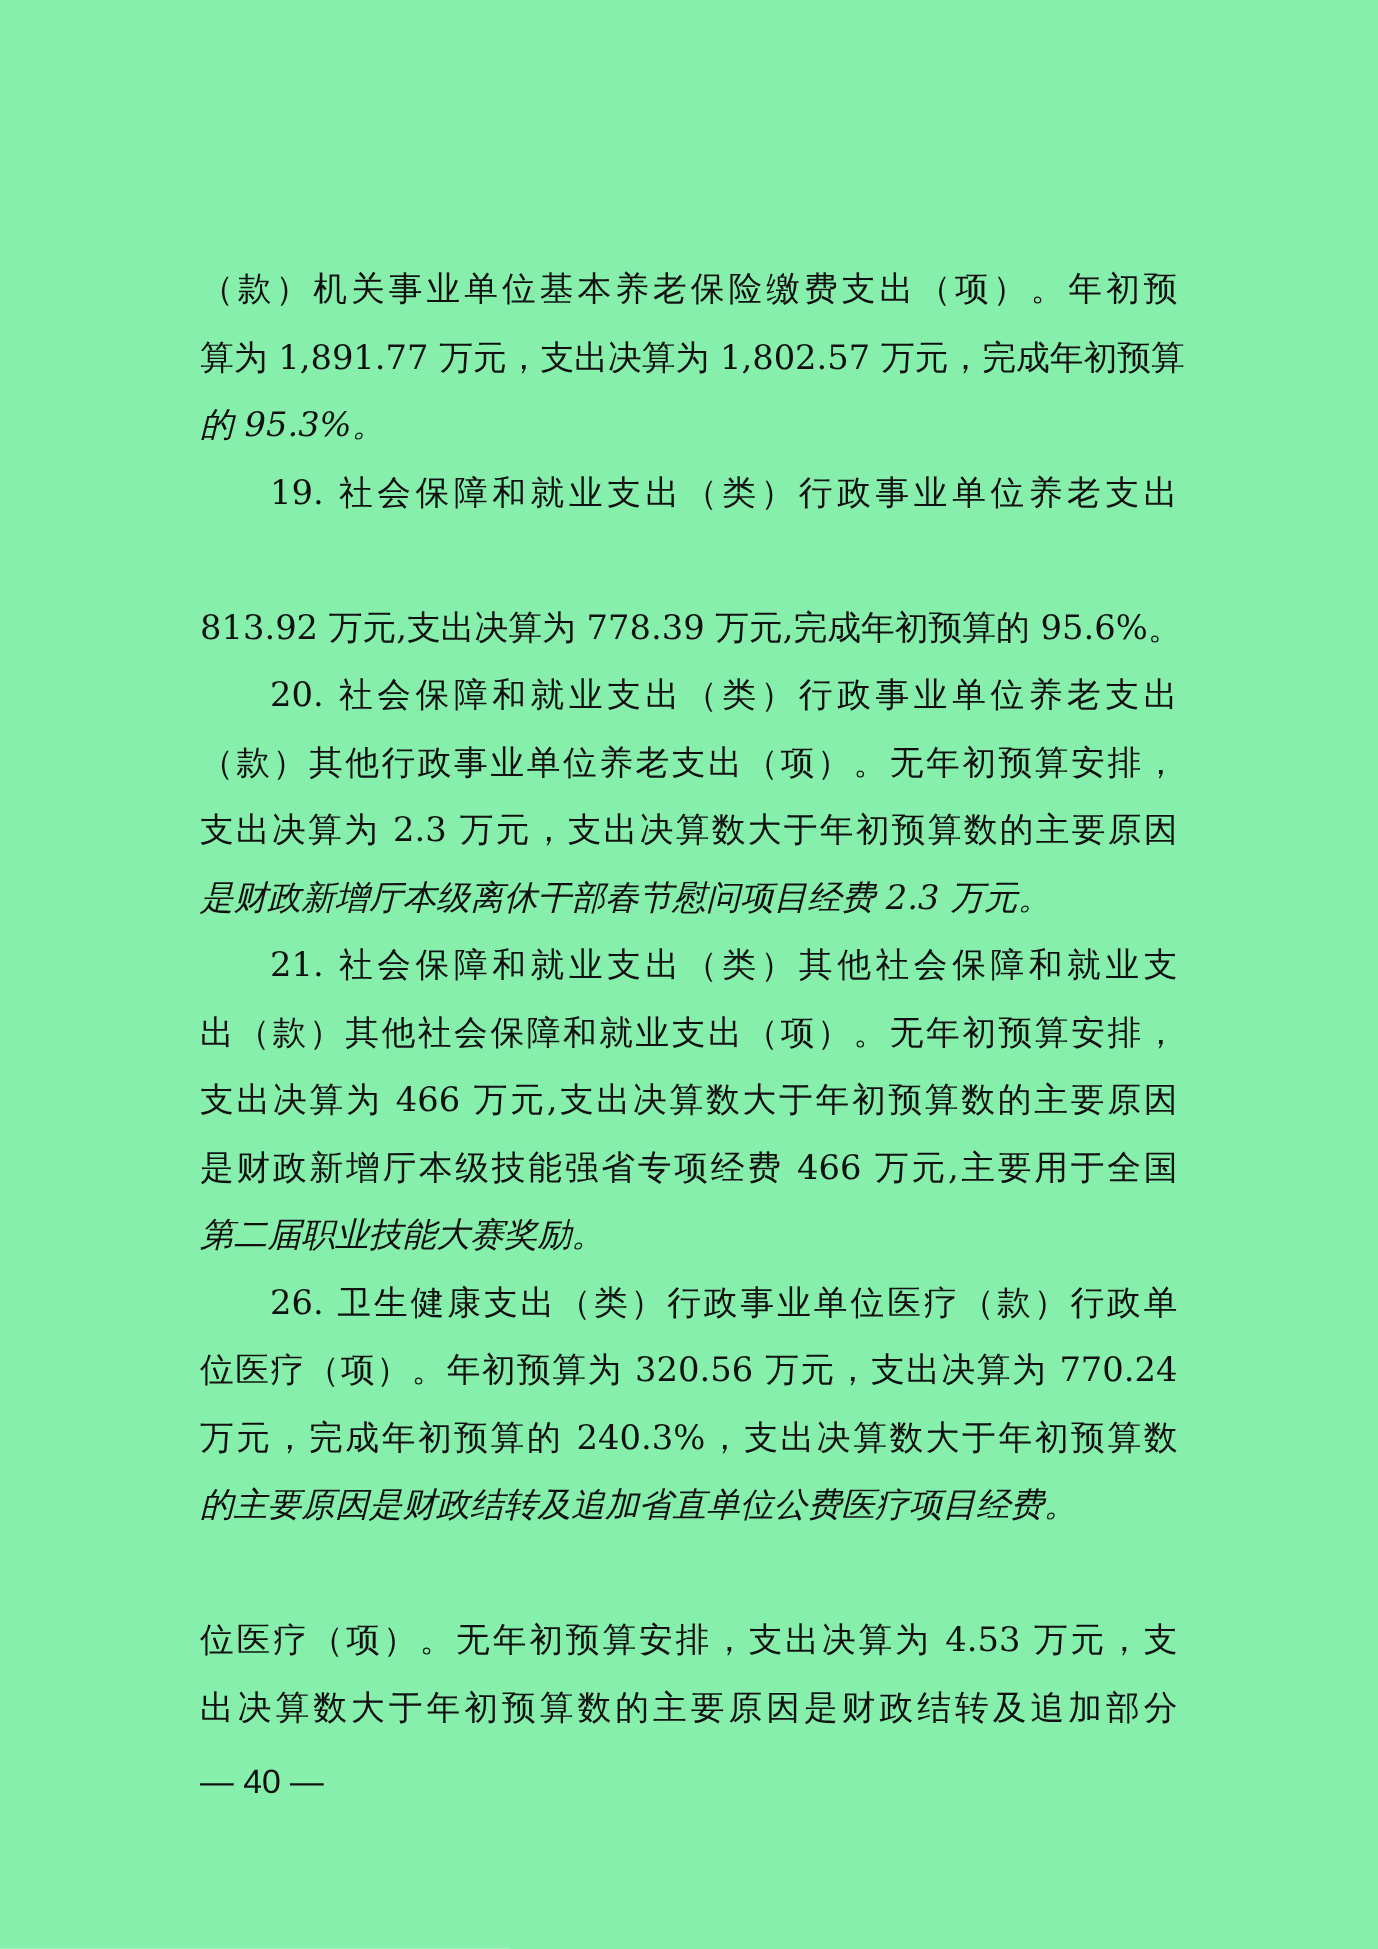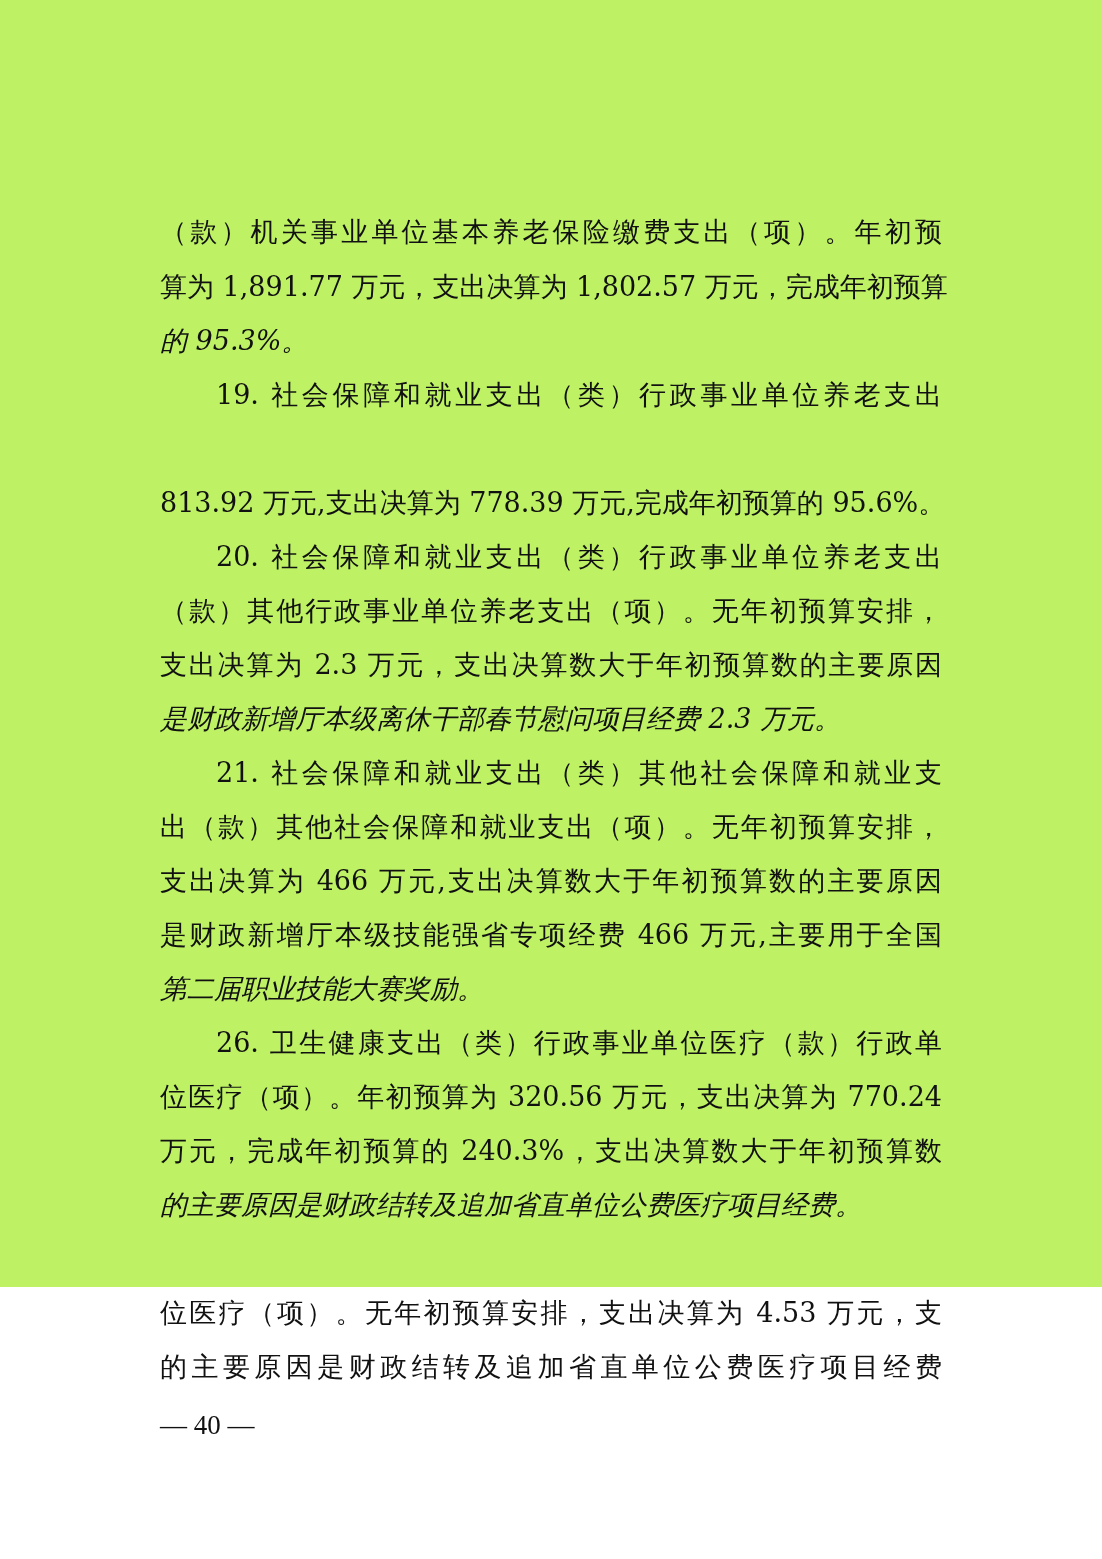--- a/index.html
+++ b/index.html
@@ -1,17 +1,17 @@
 <!DOCTYPE html>
 <html><head>
   <meta charset="utf-8">
   <style>
     html, body { margin: 0; padding: 0; background: #ffffff; }
     body { width: 1102px; height: 1559px; position: relative; overflow: hidden; }
-    .page { position: absolute; left: 0; top: 0; width: 1102px; height: 1287px; background: #bef264; }
+    .page { position: absolute; left: 0; top: 0; width: 1102px; height: 1559px; background: #86efac; }
     .line {
       position: absolute;
       left: 160px;
       width: 782px;
       height: 54px;
       line-height: 54px;
       font-family: "DejaVu Serif", "Liberation Serif", serif;
       font-size: 27px;
       color: #111;
       white-space: nowrap;
@@ -19,21 +19,21 @@
       text-align-last: justify;
     }
     .line.last { text-align-last: left; font-style: italic; }
     .line.indent { left: 216px; width: 726px; }
     .pagenum {
       position: absolute;
       left: 160px;
       top: 1398px;
       height: 54px;
       line-height: 54px;
-      font-family: Liberation Serif, serif;
+      font-family: Liberation Sans, sans-serif;
       font-size: 27px;
       color: #111;
       white-space: nowrap;
       text-align: right;
     }
   </style>
 </head>
 <body>
 
 <div class="page">
@@ -54,16 +54,16 @@
   <div class="line" style="top:854px">支出决算为 466 万元,支出决算数大于年初预算数的主要原因</div>
   <div class="line" style="top:908px">是财政新增厅本级技能强省专项经费 466 万元,主要用于全国</div>
   <div class="line last" style="top:962px">第二届职业技能大赛奖励。</div>
 
   <div class="line indent" style="top:1016px">26. 卫生健康支出（类）行政事业单位医疗（款）行政单</div>
   <div class="line" style="top:1070px">位医疗（项）。年初预算为 320.56 万元，支出决算为 770.24</div>
   <div class="line" style="top:1124px">万元，完成年初预算的 240.3%，支出决算数大于年初预算数</div>
   <div class="line last" style="top:1178px">的主要原因是财政结转及追加省直单位公费医疗项目经费。</div>
 
   <div class="line" style="top:1286px">位医疗（项）。无年初预算安排，支出决算为 4.53 万元，支</div>
-  <div class="line" style="top:1340px">的主要原因是财政结转及追加省直单位公费医疗项目经费</div>
+  <div class="line" style="top:1340px">出决算数大于年初预算数的主要原因是财政结转及追加部分</div>
 
   <div class="pagenum">— 40 —</div>
 </div>
 
 </body></html>

